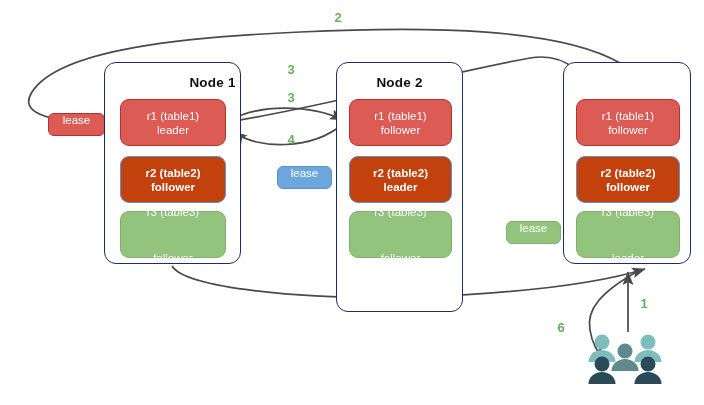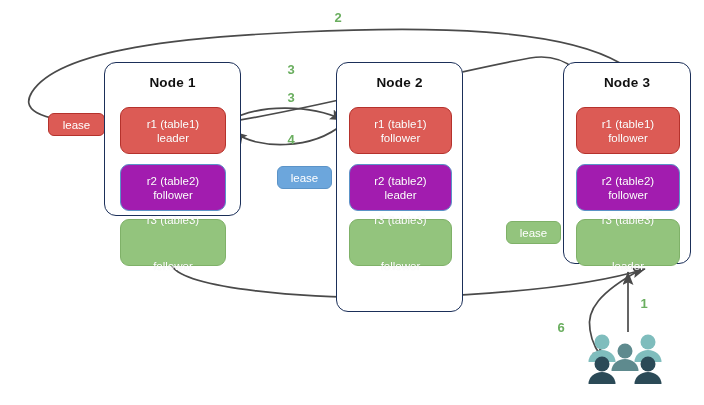--- a/index.html
+++ b/index.html
@@ -35,32 +35,31 @@
     border-radius:9px;
     display:flex;
     flex-direction:column;
     align-items:center;
     justify-content:center;
     color:#ffffff;
     font-size:11.5px;
     line-height:14px;
     text-align:center;
     text-shadow:0 0 1px rgba(0,0,0,.12);
-    margin-top:8px;
   }
   .replica span{display:block;}
   .rep-red{background:#dc5b55;border:1.6px solid #b5322c;}
-  .rep-blue{background:#a21caf;border:1.6px solid #5b93c7;}
+  .rep-blue{background:#c2410c;border:1.6px solid #5b93c7;font-weight:bold;}
   .rep-green{background:#93c47d;border:1.6px solid #7fb168;gap:32px;}
 
   .lease{
     position:absolute;
     box-sizing:border-box;
     border-radius:6px;
-    display:flex;align-items:center;justify-content:center;
+    display:flex;align-items:flex-start;justify-content:center;
     color:#ffffff;
     font-size:11.5px;
   }
   .lease-red{background:#dc5b55;border:1.6px solid #b5322c;}
   .lease-blue{background:#6ca6dc;border:1.6px solid #5b93c7;}
   .lease-green{background:#93c47d;border:1.6px solid #7fb168;}
 
   .step-label{
     position:absolute;
     color:#6aae5f;
@@ -109,21 +108,21 @@
   <div class="lease lease-red" style="left:48px;top:113px;width:57px;height:23px;">
     <span>lease</span>
   </div>
   <div class="lease lease-blue" style="left:277px;top:166px;width:55px;height:23px;">
     <span>lease</span>
   </div>
   <div class="lease lease-green" style="left:506px;top:221px;width:55px;height:23px;">
     <span>lease</span>
   </div>
 
-  <div class="node-box" style="left:104px;top:62px;width:137px;height:154px;">
+  <div class="node-box" style="left:104px;top:62px;width:137px;height:202px;padding-left:40px;">
     <div class="node-title">Node 1</div>
     <div class="replica rep-red" style="left:15px;top:36px;width:106px;height:47px;">
       <span>r1 (table1)</span>
       <span>leader</span>
     </div>
     <div class="replica rep-blue" style="left:15px;top:93px;width:106px;height:47px;">
       <span>r2 (table2)</span>
       <span>follower</span>
     </div>
     <div class="replica rep-green" style="left:15px;top:148px;width:106px;height:47px;">
@@ -142,21 +141,20 @@
       <span>r2 (table2)</span>
       <span>leader</span>
     </div>
     <div class="replica rep-green" style="left:12px;top:148px;width:103px;height:47px;">
       <span>r3 (table3)</span>
       <span>follower</span>
     </div>
   </div>
 
   <div class="node-box" style="left:563px;top:62px;width:128px;height:202px;">
-    <div class="node-title">Node 3</div>
     <div class="replica rep-red" style="left:12px;top:36px;width:104px;height:47px;">
       <span>r1 (table1)</span>
       <span>follower</span>
     </div>
     <div class="replica rep-blue" style="left:12px;top:93px;width:104px;height:47px;">
       <span>r2 (table2)</span>
       <span>follower</span>
     </div>
     <div class="replica rep-green" style="left:12px;top:148px;width:104px;height:47px;">
       <span>r3 (table3)</span>

